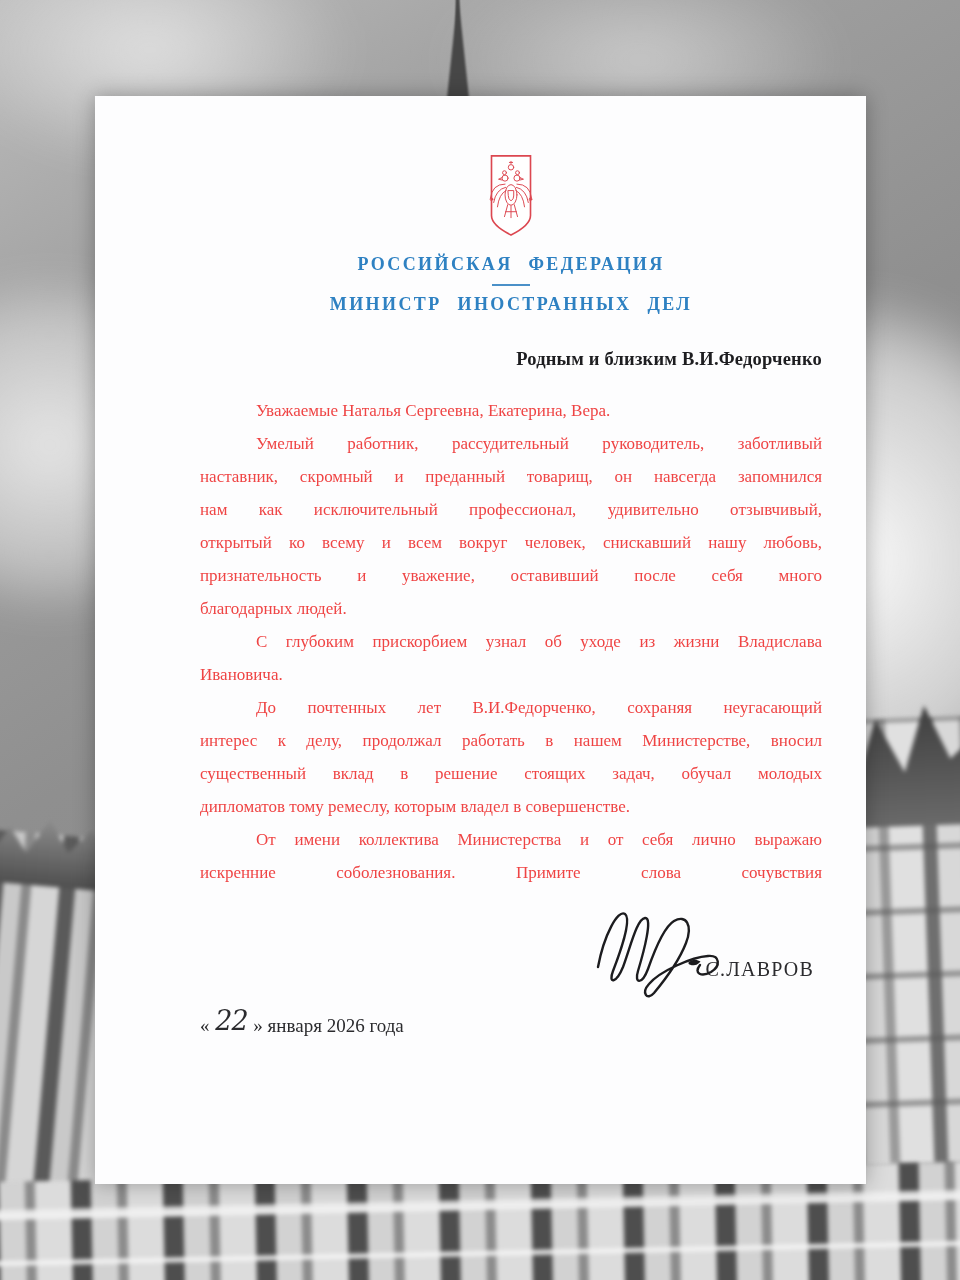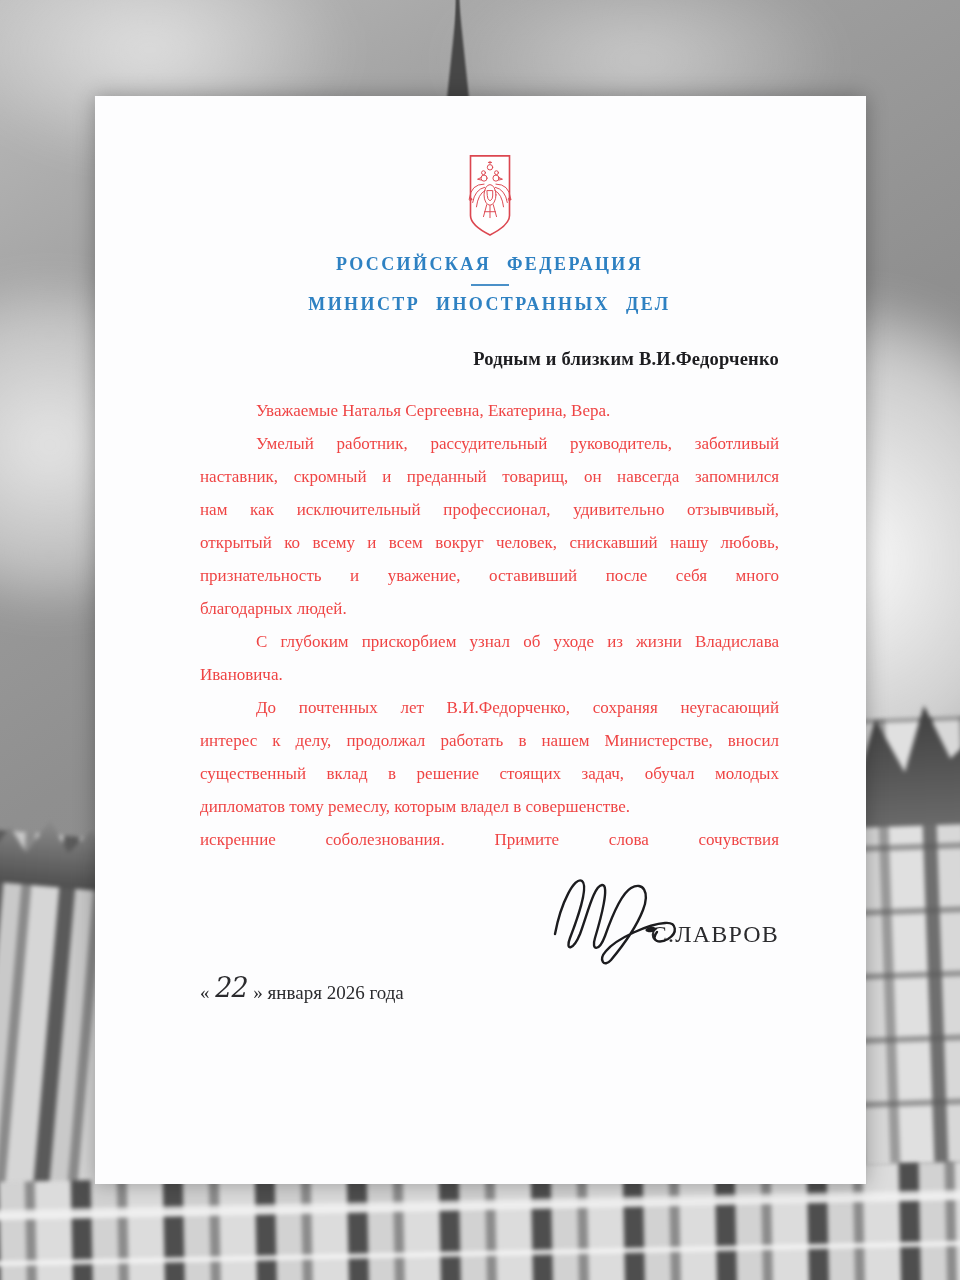--- a/index.html
+++ b/index.html
@@ -30,34 +30,34 @@
   .tower-right::before{content:"";position:absolute;left:-6px;top:-12px;width:110%;height:120px;background:linear-gradient(#3f3f3f,#6a6a6a);clip-path:polygon(0 35%,15% 70%,30% 10%,48% 55%,62% 0,78% 45%,100% 20%,100% 100%,0 100%);}
   .facade-bottom{left:-20px;top:1172px;width:1000px;height:130px;transform:rotate(-1.2deg);filter:blur(2.2px);
     background:
       repeating-linear-gradient(0deg,rgba(245,245,245,.9) 0 5px,rgba(245,245,245,0) 5px 46px),
       repeating-linear-gradient(90deg,#4e4e4e 0 20px,#d2d2d2 20px 46px,#8c8c8c 46px 56px,#dcdcdc 56px 92px);}
   .facade-bottom::after{content:"";position:absolute;left:0;top:28px;width:100%;height:10px;background:rgba(240,240,240,.85);}
   
   .page{
     position:absolute;z-index:5;left:95px;top:96px;width:771px;height:1088px;
     background:#fdfdfe;box-shadow:0 0 20px rgba(0,0,0,.30);
-    padding:0 87px 0 105px;box-sizing:border-box;color:#232326;overflow:hidden;
+    padding:0 44px 0 105px;box-sizing:border-box;color:#232326;overflow:hidden;
   }
   .emblem-wrap{margin:56px auto 0;width:52px;height:88px;display:flex;justify-content:center;}
   .hdr{ text-align:center;color:#2e81c2;font-weight:bold;font-size:18px;letter-spacing:2.4px;word-spacing:9px;}
   .hdr.country{margin-top:14px;}
   .hdr-divider{width:38px;height:2px;background:#4a90c8;margin:9px auto 8px;}
   .recipient{margin-top:34px;text-align:right;font-weight:bold;font-size:18.5px;letter-spacing:.2px;color:#1d1d20;}
   .letter-body{margin-top:24px;font-size:17px;line-height:33px;color:#ef4444;}
   .line{text-align:justify;text-align-last:justify;}
   .line.last{text-align-last:left;}
   .line.first{text-indent:56px;}
   
   .signature{position:relative;height:102px;margin-top:16px;}
-  .sig-name{position:absolute;right:0;bottom:26px;font-size:24px;letter-spacing:1.2px;color:#2b2b2e;}
+  .sig-name{position:absolute;right:8px;bottom:26px;font-size:20px;letter-spacing:1.2px;color:#2b2b2e;}
   .sig-scrawl{position:absolute;right:58px;bottom:4px;}
   
   .date-line{font-size:19px;color:#2b2b2e;}
   .date-day{font-style:italic;font-size:27px;font-family:"DejaVu Serif",serif;letter-spacing:-1px;margin:0 1px;position:relative;top:-2px;}
 </style>
 </head>
 <body>
 
 <div class="bg-el" style="position:absolute;inset:0;">
   <div class="bg-el cloud c3"></div>
@@ -124,20 +124,21 @@
       </div>
       <div>
       </div>
       <div>
         <div class="line first">До почтенных лет В.И.Федорченко, сохраняя неугасающий</div>
         <div class="line">интерес к делу, продолжал работать в нашем Министерстве, вносил</div>
         <div class="line">существенный вклад в решение стоящих задач, обучал молодых</div>
         <div class="line last">дипломатов тому ремеслу, которым владел в совершенстве.</div>
       </div>
       <div>
+        <div class="line first">От имени коллектива Министерства и от себя лично выражаю</div>
         <div class="line">искренние соболезнования. Примите слова сочувствия</div>
       </div>
     </div>
 
   <div class="signature">
     <span class="sig-name">С.ЛАВРОВ</span>
     <svg class="sig-scrawl" width="170" height="102" viewBox="0 0 170 102" fill="none" stroke="#1c1c1f" stroke-width="2.4" stroke-linecap="round">
       <path d="M4,66 C10,34 24,8 31,13 C38,18 26,52 19,70 C14,83 22,83 29,66 C37,44 43,18 51,17 C59,16 50,50 44,70 C40,83 48,84 54,68 C61,48 70,26 80,20 C92,13 99,24 92,42 C85,60 70,80 60,92 C53,100 47,92 55,83 C66,70 98,56 114,55 C126,54 127,65 117,71 C108,76 99,73 106,64"></path>
       <path d="M96,62 q4,-3 8,-1 q-3,3 -8,1" stroke-width="3"></path>
     </svg>

